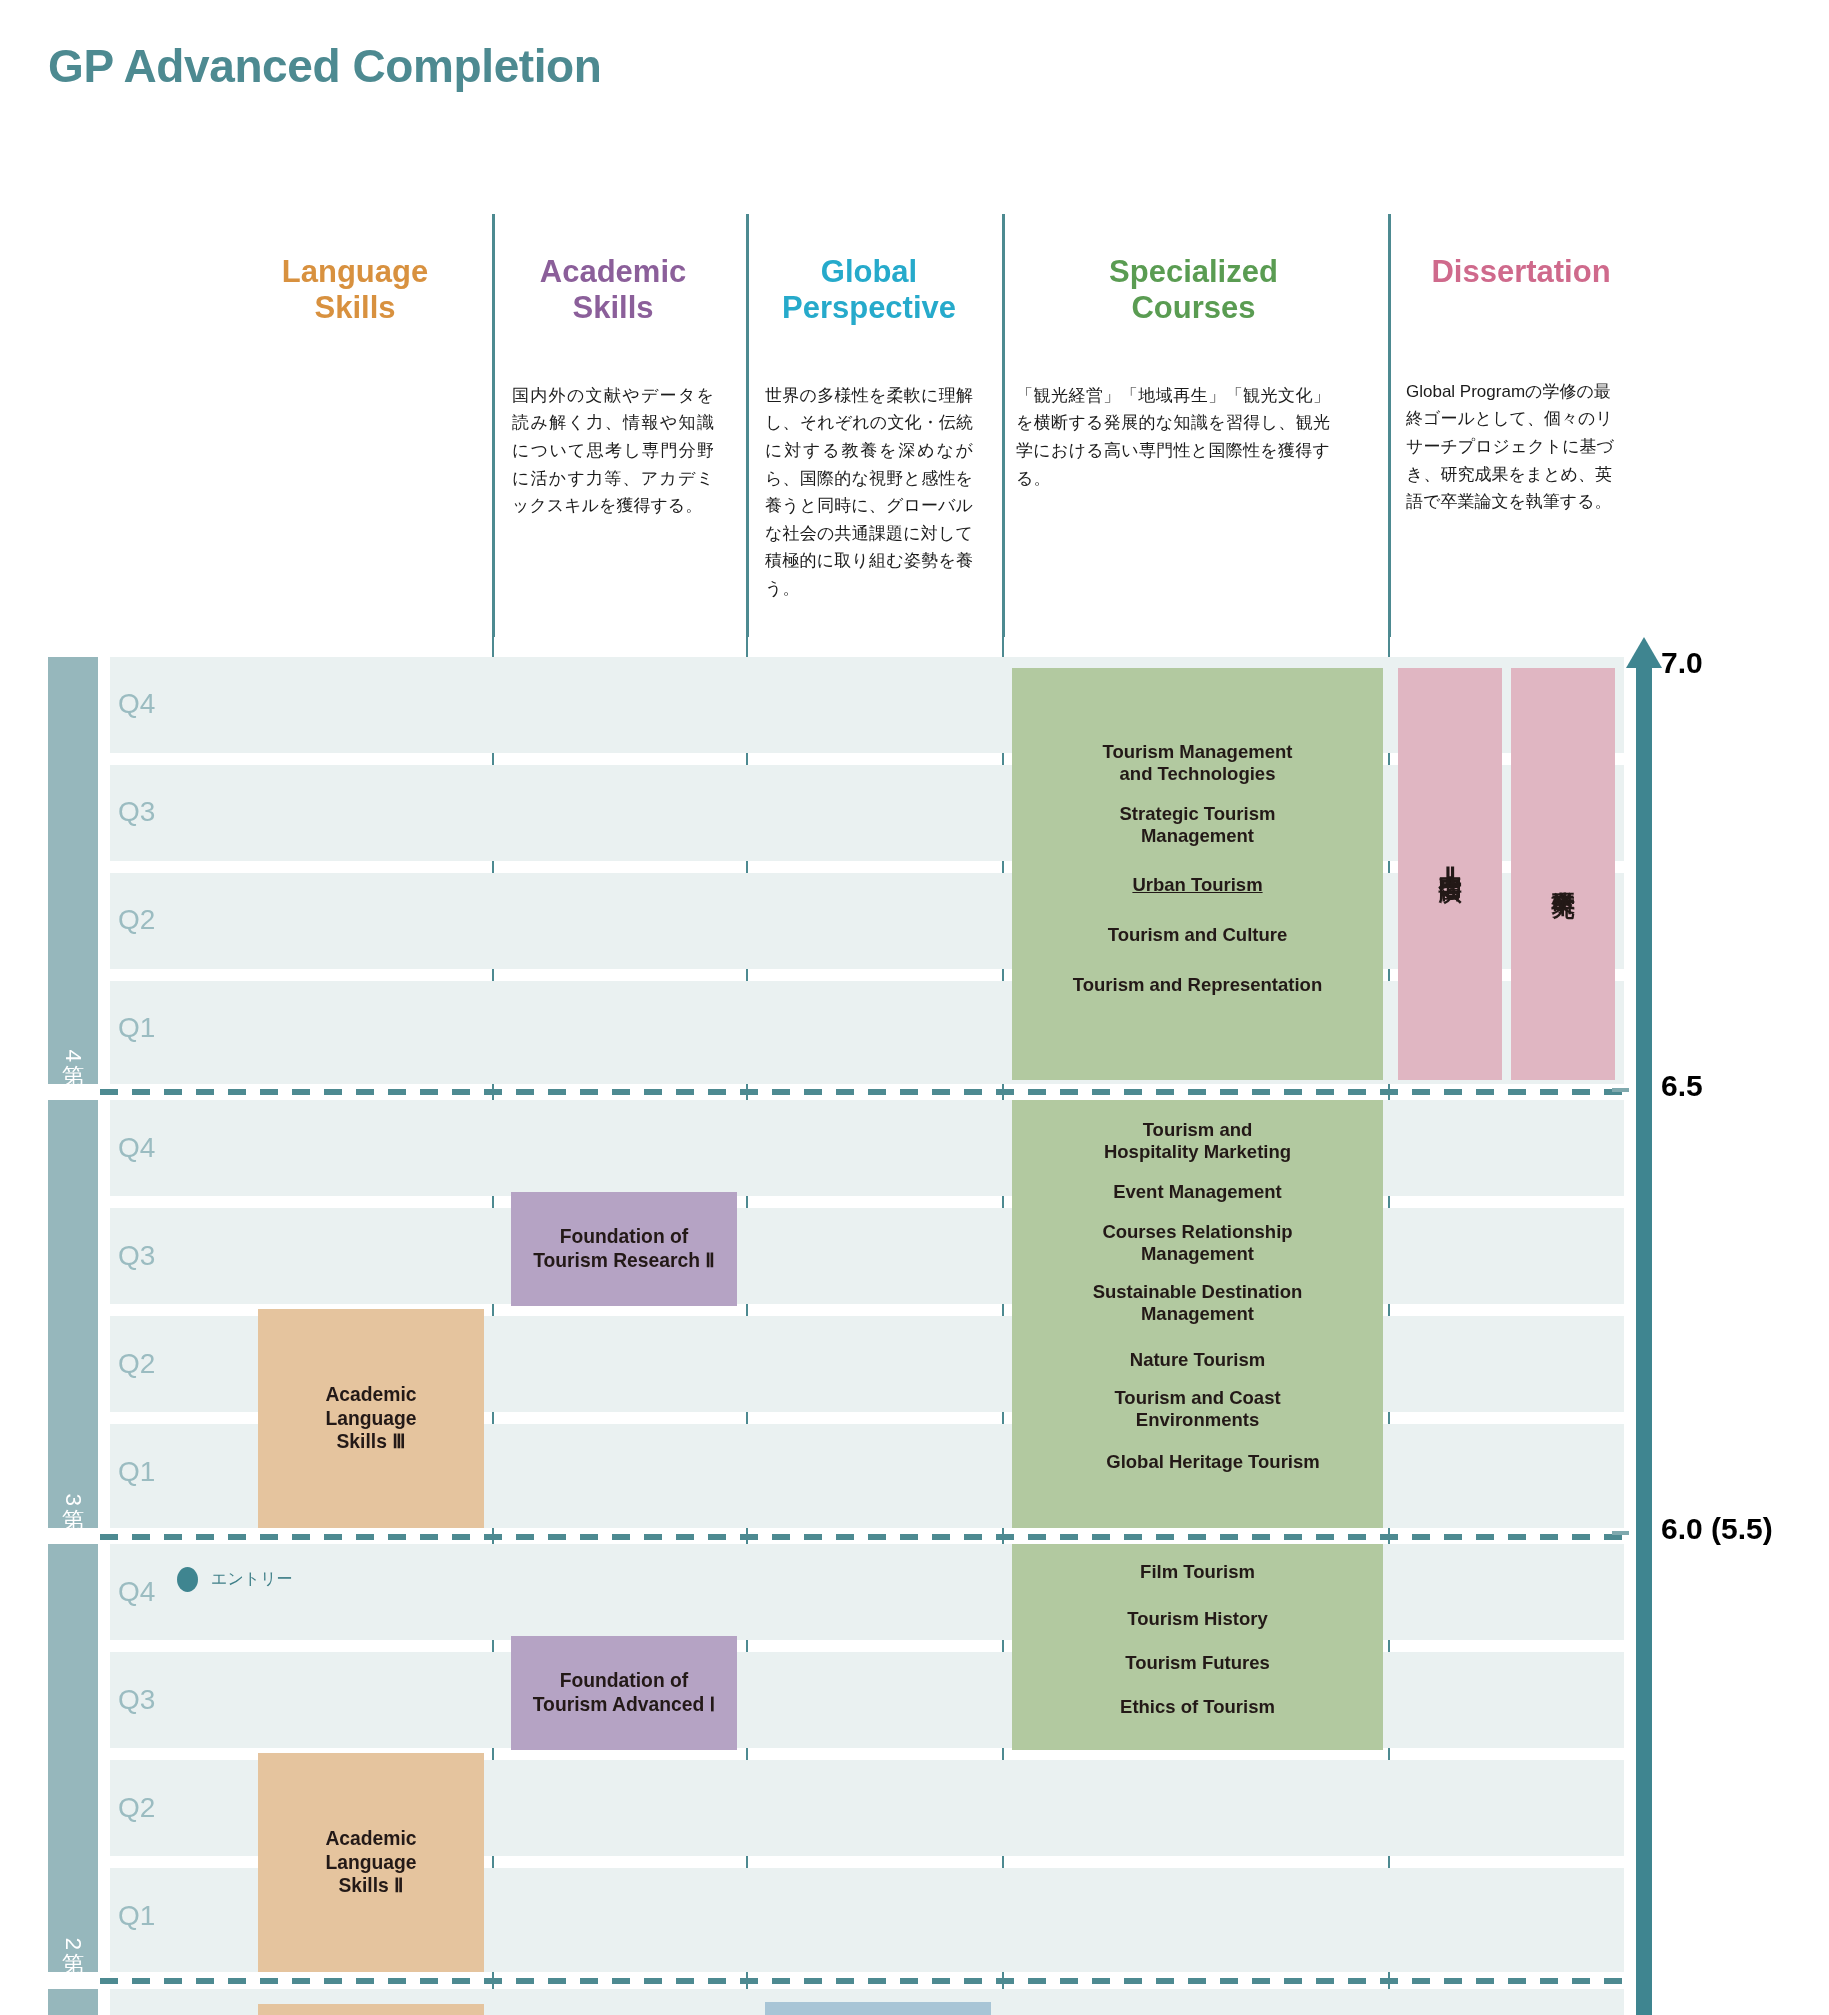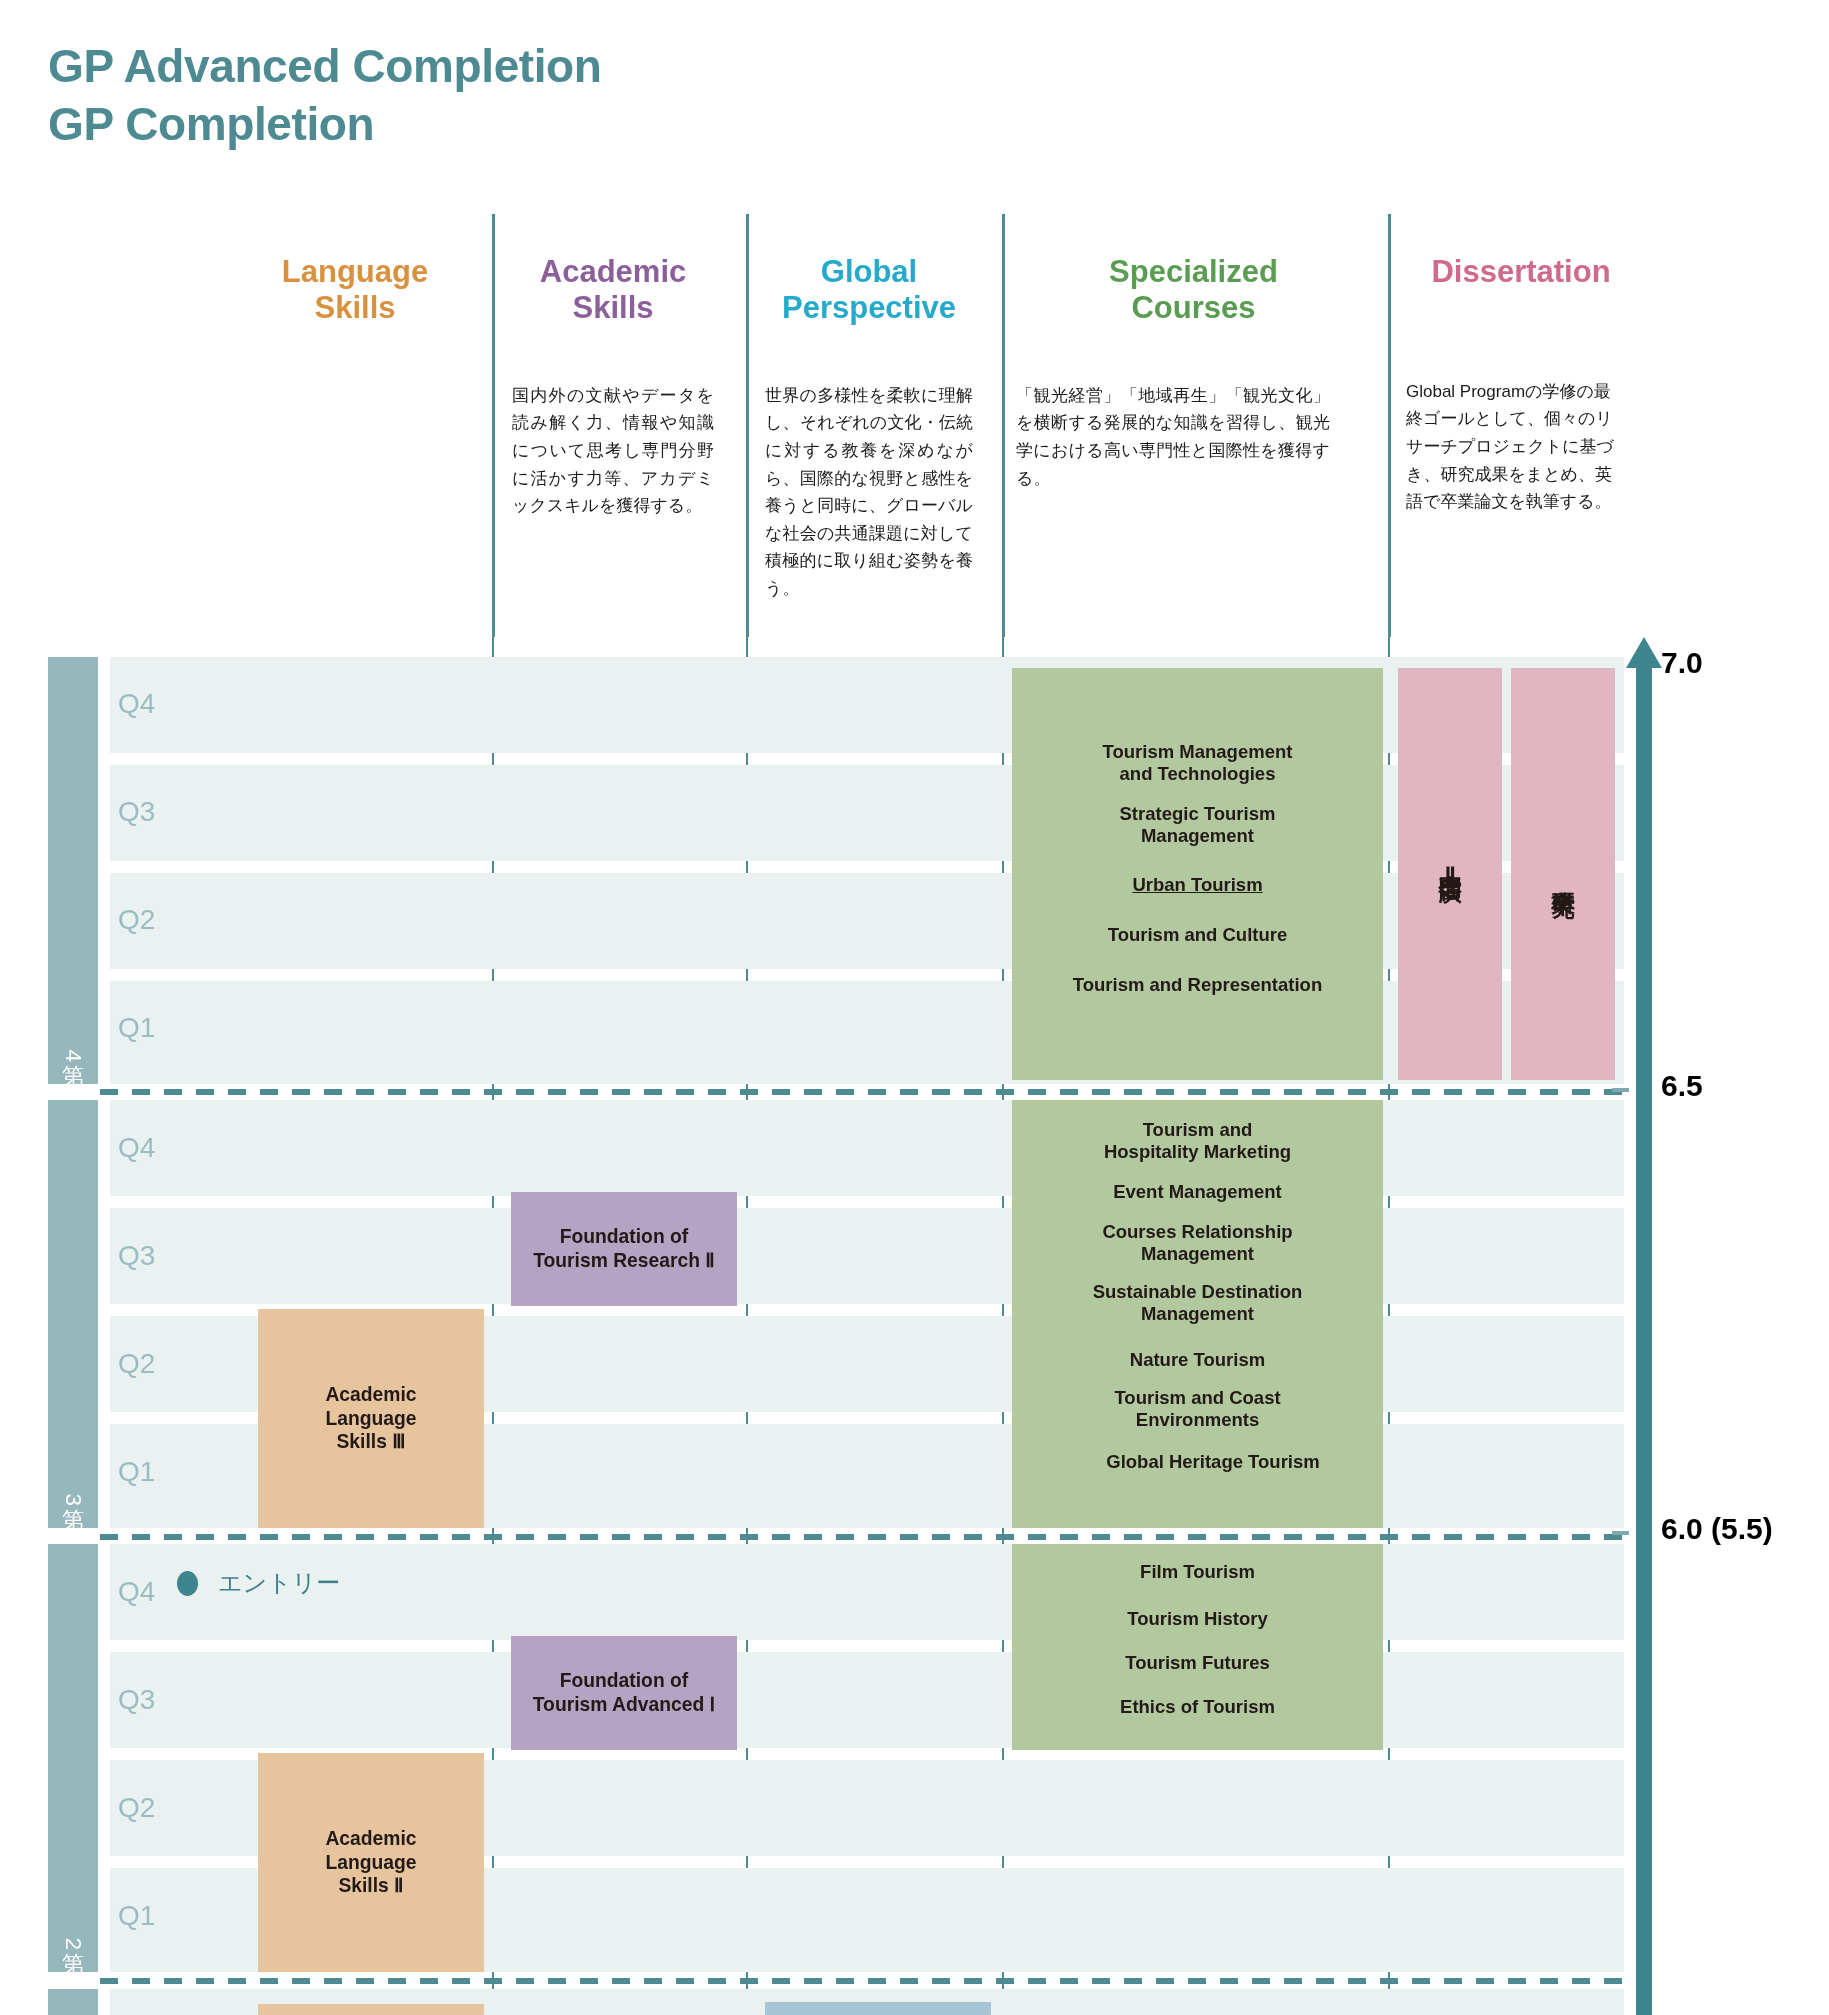--- a/index.html
+++ b/index.html
@@ -37,36 +37,35 @@
   .c-blue   { background: #a8c5d6; font-size: 19.3px; }
   .c-green  { background: #b2c9a0; }
   .c-pink   { background: #e0b6c2; }
   .green-label { position: absolute; width: 100%; text-align: center; font-weight: bold;
       color: #231917; font-size: 18.5px; line-height: 1.18; }
   .vert-label { writing-mode: vertical-rl; font-size: 23.4px; font-weight: bold; color: #231917; letter-spacing: 1.2px; }
 
   
   .marker { position: absolute; display: flex; align-items: center; }
   .marker .dot { width: 21px; height: 25px; border-radius: 50%; background: #3f8590; display: inline-block; }
-  .marker .mtxt { font-size: 24px; color: #3f7f88; margin-left: 20px; white-space: nowrap; }
+  .marker .mtxt { font-size: 16px; color: #3f7f88; margin-left: 13px; white-space: nowrap; }
 
   
   #axis { position: absolute; left: 1636px; top: 637px; width: 16px; height: 1878px; }
   #axis .shaft { position: absolute; left: 0; top: 26.6px; width: 16px; height: 1851px; background: #3f8590; }
   #axis .head { position: absolute; left: -10.5px; top: 0; width: 0; height: 0;
       border-left: 18.5px solid transparent; border-right: 18.5px solid transparent; border-bottom: 31px solid #3f8590; }
   .score { position: absolute; left: 1661px; font-size: 30px; font-weight: bold; color: #000000; white-space: nowrap; }
   .tick { position: absolute; left: 1612px; width: 17px; height: 3.6px; background: #7fa9ae; }
 </style>
 </head>
 <body>
 
 <div id="title-block">
   <div class="title-line">GP Advanced Completion</div>
-  <div class="title-line">GP Completion</div>
 </div>
 
 <div id="col-headers">
   <div class="col-divider" style="left:492px; height:423px;"></div>
   <div class="col-divider" style="left:746px; height:423px;"></div>
   <div class="col-divider" style="left:1002px; height:423px;"></div>
   <div class="col-divider" style="left:1388px; height:423px;"></div>
 
   <div class="col-head" style="left:254px; top:40px; width:202px;">
     <div class="col-title" style="color:#d8913f;">

